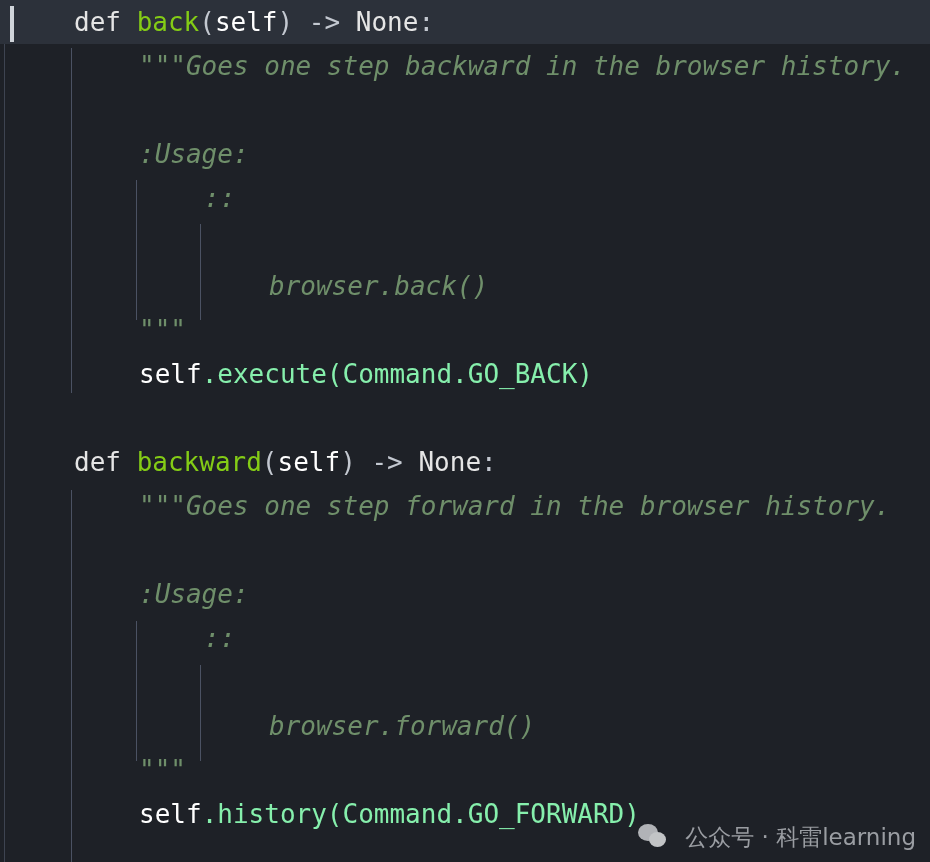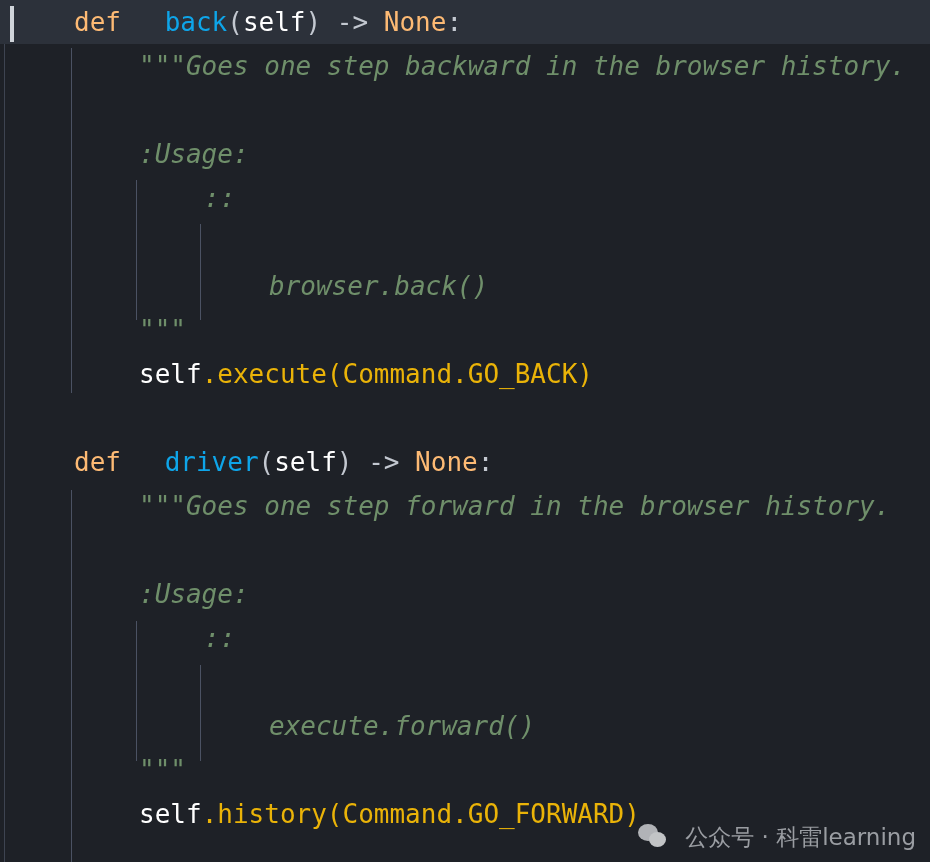--- a/index.html
+++ b/index.html
@@ -51,25 +51,25 @@
     position: absolute;
     left: 10px;
     top: 6px;
     width: 4px;
     height: 36px;
     background: #d0d4da;
     z-index: 6;
   }
 
   
-  .kw      { color: #fdba74; }   
-  .fn      { color: #0ea5e9; margin-left: 28px; }   
+  .kw      { color: #e5e5e5; }   
+  .fn      { color: #84cc16; }   
   .self    { color: #ffffff; }   
   .punc    { color: #c3c8d0; }   
-  .plain   { color: #eab308; margin-top: 24px; }
+  .plain   { color: #86efac; margin-top: 24px; }
   .doc     { color: #6f8f6a; font-style: italic; }
 
   
   #watermark {
     position: absolute;
     right: 14px;
     bottom: 10px;
     display: flex;
     align-items: center;
     gap: 17px;
@@ -116,27 +116,27 @@
       <div class="line current" style="top: 0px;"><span style="display: inline-block; width: 74px;"></span><span class="kw">def </span><span class="fn">back</span><span class="punc">(</span><span class="self">self</span><span class="punc">) -&gt; </span><span class="kw">None</span><span class="punc">:</span></div>
       <div class="line" style="top: 44px;"><span style="display: inline-block; width: 139px;"></span><span class="doc">"""Goes one step backward in the browser history.</span></div>
       <div class="line" style="top: 88px;"></div>
       <div class="line" style="top: 132px;"><span style="display: inline-block; width: 139px;"></span><span class="doc">:Usage:</span></div>
       <div class="line" style="top: 176px;"><span style="display: inline-block; width: 204px;"></span><span class="doc">::</span></div>
       <div class="line" style="top: 220px;"></div>
       <div class="line" style="top: 264px;"><span style="display: inline-block; width: 269px;"></span><span class="doc">browser.back()</span></div>
       <div class="line" style="top: 308px;"><span style="display: inline-block; width: 139px;"></span><span class="doc">"""</span></div>
       <div class="line" style="top: 352px;"><span style="display: inline-block; width: 139px;"></span><span class="self">self</span><span class="plain">.execute(Command.GO_BACK)</span></div>
       <div class="line" style="top: 396px;"></div>
-      <div class="line" style="top: 440px;"><span style="display: inline-block; width: 74px;"></span><span class="kw">def </span><span class="fn">driver</span><span class="punc">(</span><span class="self">self</span><span class="punc">) -&gt; </span><span class="kw">None</span><span class="punc">:</span></div>
+      <div class="line" style="top: 440px;"><span style="display: inline-block; width: 74px;"></span><span class="kw">def </span><span class="fn">backward</span><span class="punc">(</span><span class="self">self</span><span class="punc">) -&gt; </span><span class="kw">None</span><span class="punc">:</span></div>
       <div class="line" style="top: 484px;"><span style="display: inline-block; width: 139px;"></span><span class="doc">"""Goes one step forward in the browser history.</span></div>
       <div class="line" style="top: 528px;"></div>
       <div class="line" style="top: 572px;"><span style="display: inline-block; width: 139px;"></span><span class="doc">:Usage:</span></div>
       <div class="line" style="top: 616px;"><span style="display: inline-block; width: 204px;"></span><span class="doc">::</span></div>
       <div class="line" style="top: 660px;"></div>
-      <div class="line" style="top: 704px;"><span style="display: inline-block; width: 269px;"></span><span class="doc">execute.forward()</span></div>
+      <div class="line" style="top: 704px;"><span style="display: inline-block; width: 269px;"></span><span class="doc">browser.forward()</span></div>
       <div class="line" style="top: 748px;"><span style="display: inline-block; width: 139px;"></span><span class="doc">"""</span></div>
       <div class="line" style="top: 792px;"><span style="display: inline-block; width: 139px;"></span><span class="self">self</span><span class="plain">.history(Command.GO_FORWARD)</span></div>
     </div>
 
   <div class="caret"></div>
 
   <div id="watermark">
     <span class="wm-icon">
       <span class="b1"></span>
         <span class="b2"></span>

